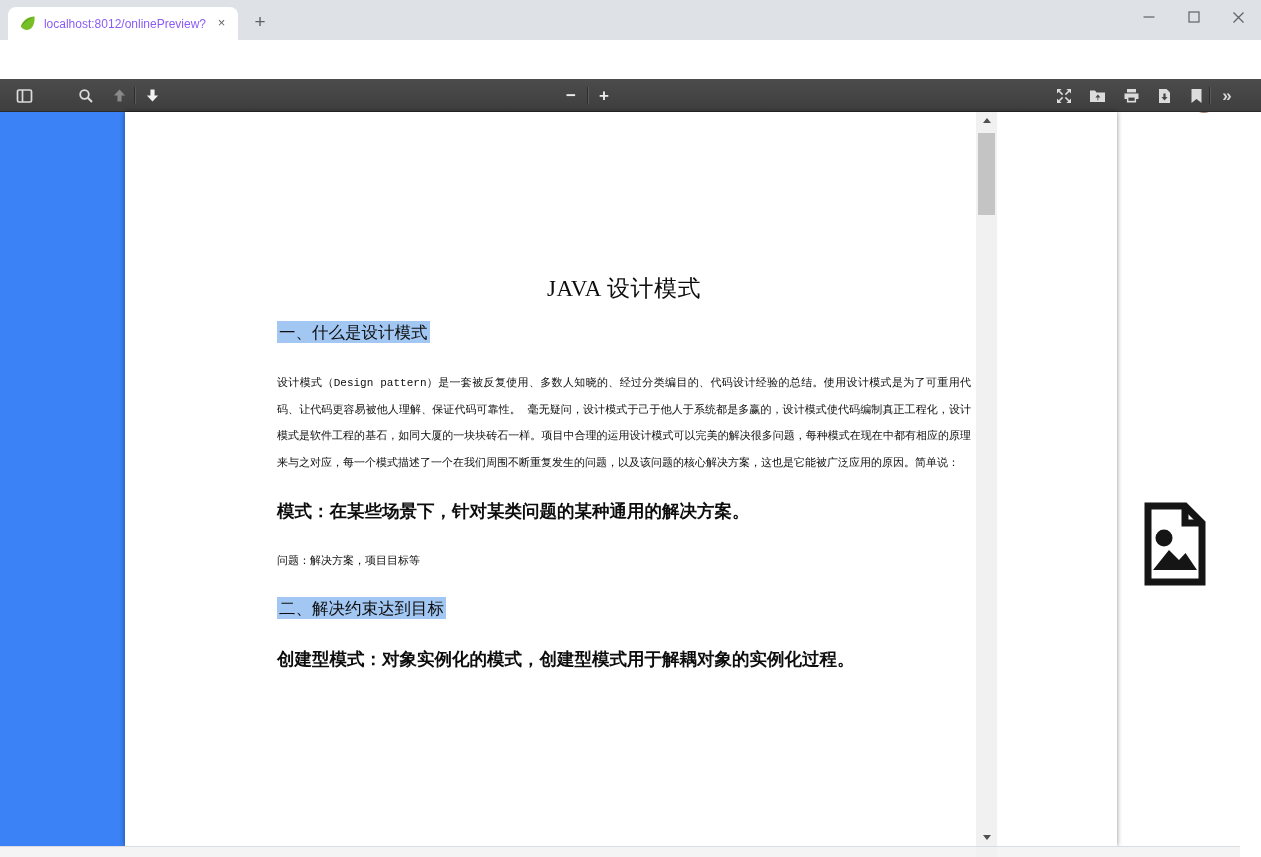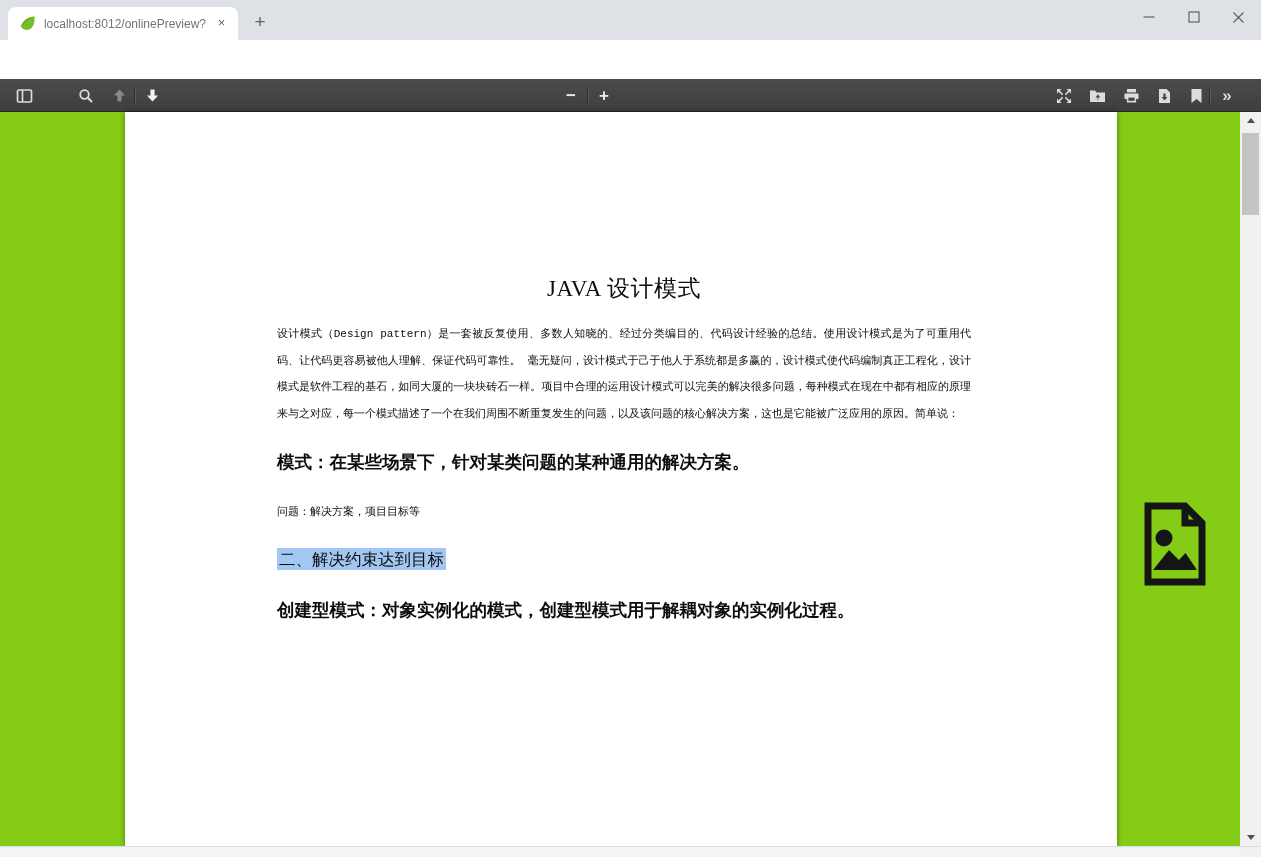--- a/index.html
+++ b/index.html
@@ -3,21 +3,21 @@
 <meta charset="utf-8">
 <style>
   * { box-sizing: border-box; margin: 0; padding: 0; }
   html,body { width:1261px; height:857px; overflow:hidden; }
   body { font-family:"Liberation Sans", sans-serif; position:relative; background:#fff; }
 
   
   .tabbar { position:absolute; left:0; top:0; width:1261px; height:40px; background:#dee1e6; }
   .tab { position:absolute; left:8px; top:7px; width:230px; height:33px; background:#fff;
          border-radius:8px 8px 0 0; display:flex; align-items:center; padding:0 8px 0 11px; }
-  .tab-title { font-size:12px; color:#737373; white-space:nowrap; overflow:hidden; width:168px; margin-left:8px; }
+  .tab-title { font-size:12px; color:#8b5cf6; white-space:nowrap; overflow:hidden; width:168px; margin-left:8px; }
   .tab-close { width:17px; height:17px; border-radius:50%; color:#5f6368; font-size:13px; line-height:16px;
                text-align:center; margin-left:2px; }
   .newtab { position:absolute; left:247px; top:9px; width:26px; height:26px; color:#5f6368;
             font-size:19px; line-height:25px; text-align:center; font-weight:400; }
   .wincontrols { position:absolute; right:0; top:0; height:34px; display:flex; }
   .winbtn { width:45px; height:34px; display:flex; align-items:center; justify-content:center; }
 
   .addressbar { position:absolute; left:0; top:40px; width:1261px; height:39px; background:#fff; }
   .navbtn { position:absolute; top:49px; width:22px; height:22px; display:flex; align-items:center; justify-content:center; }
   .omnibox { position:absolute; left:144px; top:46px; width:803px; height:28px; background:#f1f3f4;
@@ -60,21 +60,21 @@
                  background:linear-gradient(#5b5b5b,#4a4a4a); border:1px solid #343434; border-radius:2px;
                  display:flex; align-items:center; padding:0 6px 0 9px; }
   .zoom-select .lbl { color:#f0f0f0; font-size:12px; flex:1; text-align:center; }
   .spin { display:flex; flex-direction:column; gap:2px; }
   .spin i { width:0; height:0; border-left:3.5px solid transparent; border-right:3.5px solid transparent; }
   .spin .up { border-bottom:4px solid #d6d6d6; }
   .spin .dn { border-top:4px solid #d6d6d6; }
   .chevrons { color:#d9d9d9; font-size:17px; font-weight:bold; }
 
   
-  .viewer { position:absolute; left:0; top:112px; width:1261px; height:745px; background:#84cc16; }
+  .viewer { position:absolute; left:0; top:112px; width:997px; height:745px; background:#3b82f6; }
   .pdf-page { position:absolute; left:125px; top:0; width:992px; height:734px; background:#fff;
               box-shadow:0 0 5px rgba(0,0,0,.45); }
   .doc-content { position:absolute; left:152px; top:161px; width:694px; color:#0d0d0d; }
   .doc-title { font-family:"Liberation Serif",serif; font-size:23px; text-align:center; margin:0 0 17px;
                letter-spacing:.5px; }
   .doc-heading { font-family:"Liberation Serif",serif; font-size:16.5px; margin:0 0 27px; }
   .doc-heading .hl { background:#a2c7f2; padding:1.5px 2px; }
   .doc-para { font-family:"Liberation Mono","DejaVu Sans Mono",monospace; font-size:11px; line-height:26.5px;
               text-align:justify; margin:0 0 23px; }
   .doc-bold { font-family:"Liberation Sans",sans-serif; font-weight:700; font-size:17.5px; line-height:24px;
@@ -300,20 +300,21 @@
   <div class="tb-sep" style="left:1209px;"></div>
   <div class="tbtn" style="left:1213px;">
     <span class="chevrons">»</span>
   </div>
 </div>
 
 <div class="viewer">
   <div class="pdf-page">
     <div class="doc-content">
         <div class="doc-title">JAVA 设计模式</div>
+        <div class="doc-heading"><span class="hl">一、什么是设计模式</span></div>
         <div class="doc-para">设计模式（Design pattern）是一套被反复使用、多数人知晓的、经过分类编目的、代码设计经验的总结。使用设计模式是为了可重用代码、让代码更容易被他人理解、保证代码可靠性。 毫无疑问，设计模式于己于他人于系统都是多赢的，设计模式使代码编制真正工程化，设计模式是软件工程的基石，如同大厦的一块块砖石一样。项目中合理的运用设计模式可以完美的解决很多问题，每种模式在现在中都有相应的原理来与之对应，每一个模式描述了一个在我们周围不断重复发生的问题，以及该问题的核心解决方案，这也是它能被广泛应用的原因。简单说：</div>
         <div class="doc-bold">模式：在某些场景下，针对某类问题的某种通用的解决方案。</div>
         <div class="doc-para">问题：解决方案，项目目标等</div>
         <div class="doc-heading"><span class="hl">二、解决约束达到目标</span></div>
         <div class="doc-bold">创建型模式：对象实例化的模式，创建型模式用于解耦对象的实例化过程。</div>
       </div>
   </div>
 
   <div class="img-preview-btn">
     <svg width="72" height="88" viewBox="0 0 72 88">

